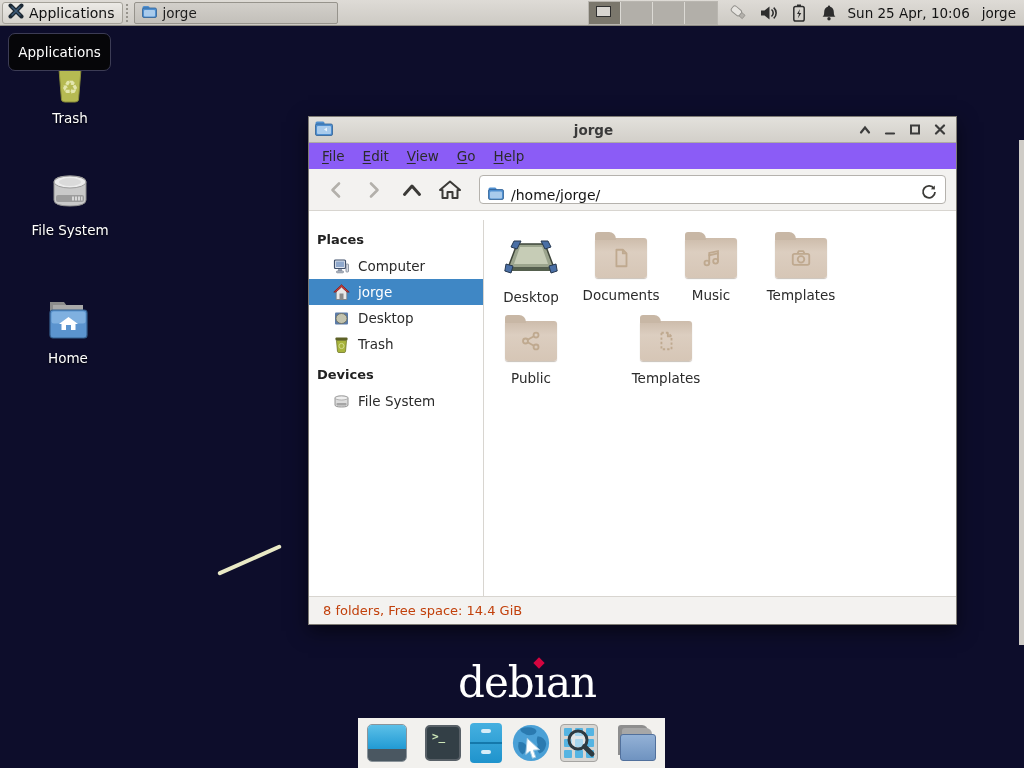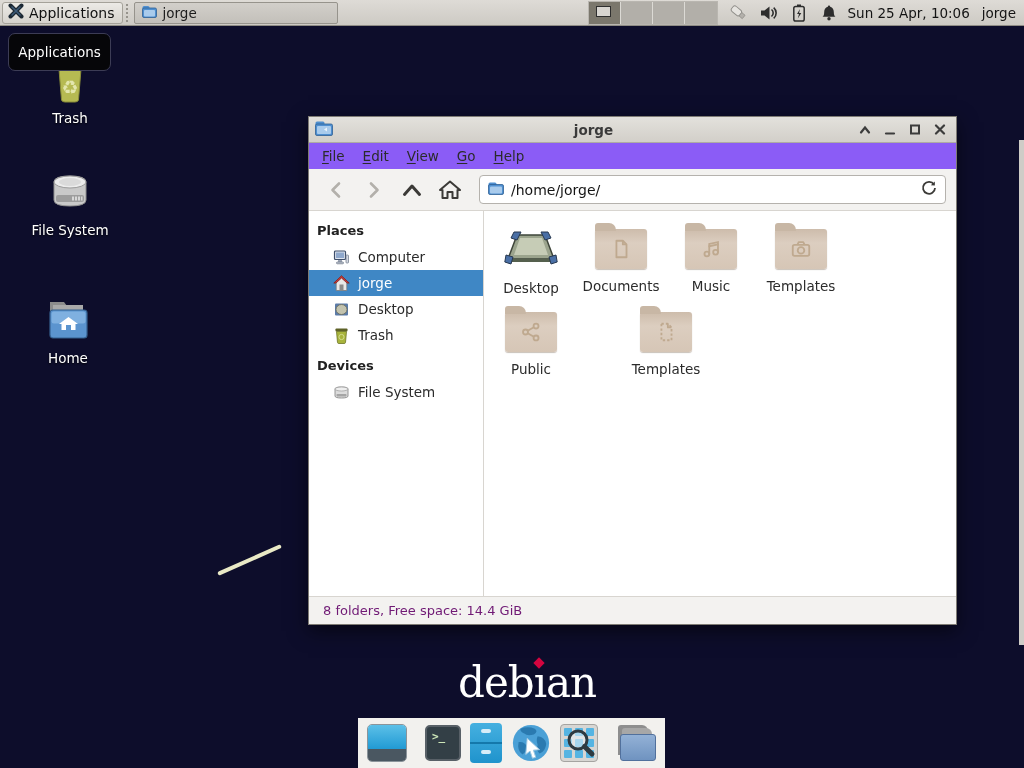--- a/index.html
+++ b/index.html
@@ -96,24 +96,24 @@
   .menu-item { padding:4px 9px; font-size:13.5px; color:#2b2b2b; }
   .menu-item u { text-decoration-thickness:1px; text-underline-offset:2px; }
   .toolbar {
     height:42px; background:#f3f2f0; border-bottom:1px solid #d8d5d0;
     display:flex; align-items:center; padding:0 10px; gap:4px; flex:none;
   }
   .nav-btn { width:34px; height:30px; display:flex; align-items:center; justify-content:center; border-radius:3px; }
   .pathbar {
     flex:1; height:29px; margin-left:8px; background:#fff;
     border:1px solid #b5b2ad; border-radius:4px;
-    display:flex; align-items:center; padding:0 8px; gap:7px;
+    display:flex; align-items:flex-end; padding:0 8px; gap:7px;
   }
   .pathbar .path { flex:1; font-size:14px; color:#141414; }
-  .win-body { flex:1; display:flex; min-height:0; }
+  .win-body { flex:1; display:flex; min-height:0;margin-top:9px; }
   .sidebar { width:175px; background:#fff; border-right:1px solid #d8d5d0; padding-top:8px; }
   .side-header { font-weight:bold; font-size:13px; color:#222; padding:4px 8px 6px 8px; }
   .side-row { height:26px; display:flex; align-items:center; gap:8px; padding-left:24px; font-size:13.5px; color:#2b2b2b; }
   .side-row.selected { background:#3f87c5; color:#fff; }
   .side-ic { width:17px; height:17px; flex:none; display:flex; }
   .files { flex:1; background:#fff; padding:12px 0 0 2px; }
   .file-row { display:flex; }
   .file-item { width:90px; padding-top:2px; text-align:center; }
   .file-item .lbl { margin-top:9px; font-size:13.5px; color:#2b2b2b; }
   .folder {
@@ -123,21 +123,21 @@
   }
   .folder::before {
     content:""; position:absolute; top:-6px; left:0; width:21px; height:8px;
     background:#c8b7a5; border-radius:3px 7px 0 0;
   }
   .folder .emblem { position:absolute; inset:0; display:flex; align-items:center; justify-content:center; }
   .desk-special { width:54px; height:44px; margin:2px auto 0 auto; }
   .statusbar {
     height:28px; background:#f3f2f0; border-top:1px solid #d8d5d0;
     display:flex; align-items:center; padding-left:14px;
-    font-size:13px; color:#701a75; flex:none;
+    font-size:13px; color:#c2410c; flex:none;
   }
 
   
   .debian-logo {
     position:absolute; left:458px; top:662px; z-index:2;
     font-family:"DejaVu Serif","Liberation Serif",serif;
     font-size:42px; color:#fff; letter-spacing:-1px; line-height:1;
   }
   .debian-logo .iwrap { position:relative; }
   .debian-diamond {

